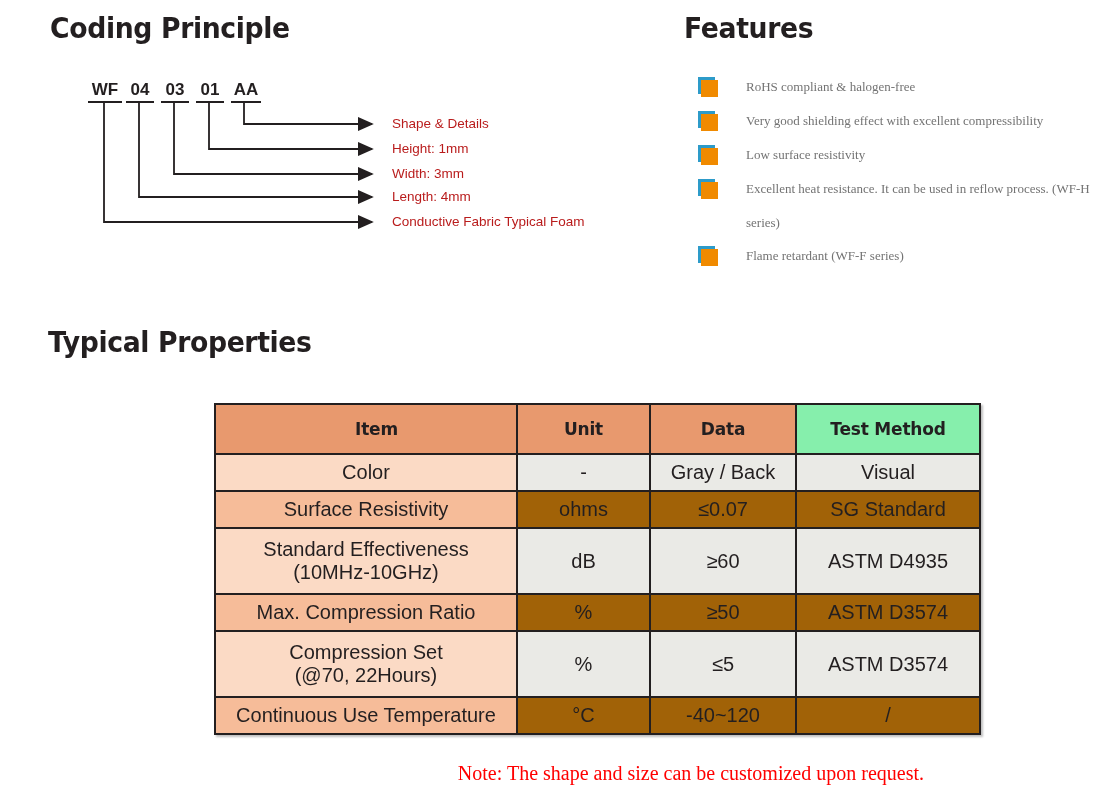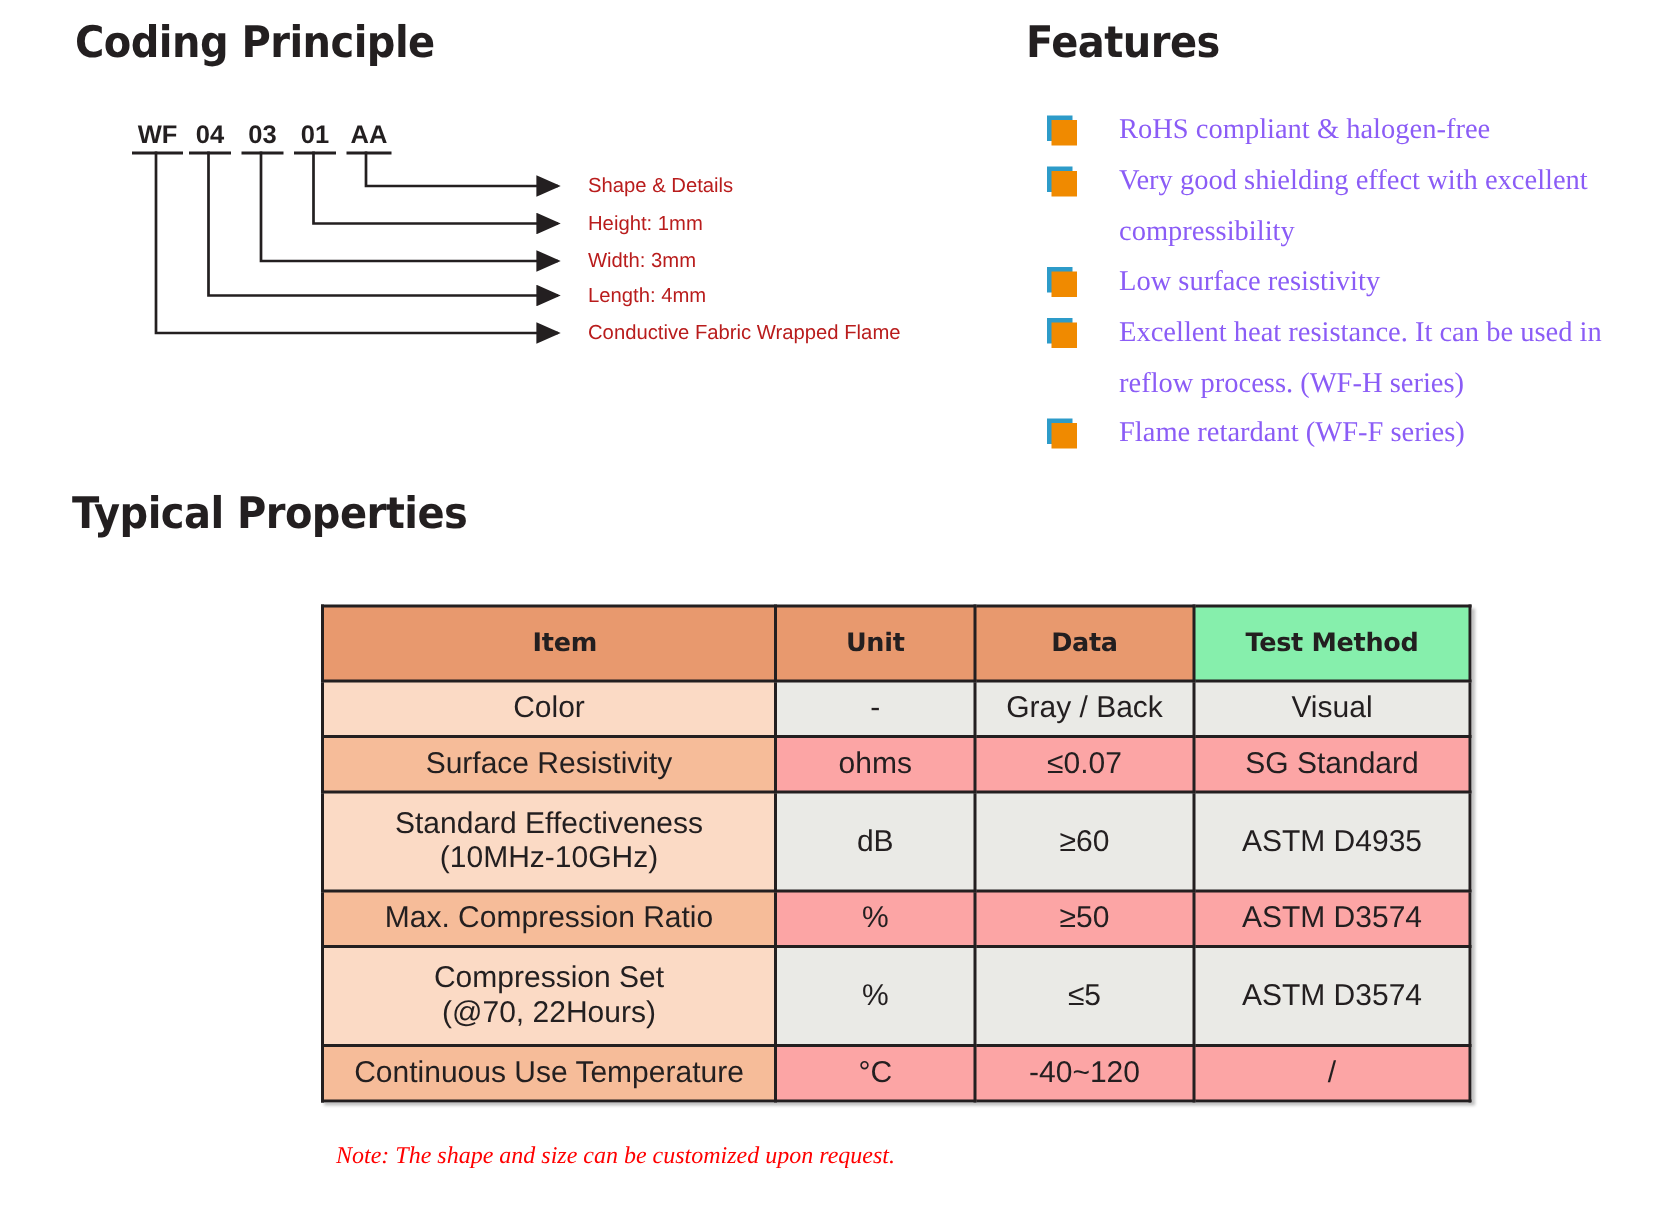--- a/index.html
+++ b/index.html
@@ -87,23 +87,23 @@
   .bullet-front {
     position: absolute;
     left: 3px;
     top: 10px;
     width: 17px;
     height: 17px;
     background: #f08a00;
   }
   .feature-text {
     font-family: "Liberation Serif", serif;
-    font-size: 19px;
+    font-size: 13px;
     line-height: 33.5px;
-    color: #8b5cf6;
+    color: #737373;
   }
 
   
   #properties-table {
     position: absolute;
     left: 214px;
     top: 403px;
     width: 704px;
     border-collapse: collapse;
     table-layout: fixed;
@@ -127,42 +127,41 @@
     letter-spacing: -0.2px;
   }
   .c-item { width: 271px; }
   .c-unit { width: 123px; }
   .c-data { width: 136px; }
   .c-test { width: 174px; }
 
   .bg-peach-light { background: #fbdac5; }
   .bg-peach-mid   { background: #f6bc99; }
   .bg-gray-light  { background: #eaeae6; }
-  .bg-gray-mid    { background: #fca5a5; }
+  .bg-gray-mid    { background: #a16207; }
 
   .row-1 { height: 37px; }
   .row-2 { height: 37px; }
   .row-3 { height: 66px; }
   .row-4 { height: 37px; }
   .row-5 { height: 66px; }
   .row-6 { height: 37px; padding-left: 22px; }
 
   .cell-line2 { display: block; }
 
   
   #table-note {
     position: absolute;
     left: 224px;
     top: 762px;
     width: 700px;
-    text-align: left;
+    text-align: right;
     font-family: "Liberation Serif", serif;
-    font-size: 16px;
+    font-size: 20px;
     color: #ff0000;
-    font-style: italic;
   }
 </style>
 </head>
 <body>
 
 <div class="section-heading" id="heading-coding">Coding Principle</div>
 
 <div id="coding-diagram">
   <svg id="diagram-svg" width="680" height="250" style="position:absolute;left:0;top:0;">
       <defs>
@@ -191,21 +190,21 @@
       <div class="code-token" style="left: 126px; top: 80px; width: 28px;">04</div>
       <div class="code-token" style="left: 161px; top: 80px; width: 28px;">03</div>
       <div class="code-token" style="left: 196px; top: 80px; width: 28px;">01</div>
       <div class="code-token" style="left: 231px; top: 80px; width: 30px;">AA</div>
     </div>
   <div id="callout-labels">
       <div class="arrow-label" style="left: 392px; top: 116px;">Shape &amp; Details</div>
       <div class="arrow-label" style="left: 392px; top: 141px;">Height: 1mm</div>
       <div class="arrow-label" style="left: 392px; top: 166px;">Width: 3mm</div>
       <div class="arrow-label" style="left: 392px; top: 189px;">Length: 4mm</div>
-      <div class="arrow-label" style="left: 392px; top: 214px;">Conductive Fabric Wrapped Flame</div>
+      <div class="arrow-label" style="left: 392px; top: 214px;">Conductive Fabric Typical Foam</div>
     </div>
 </div>
 
 <div class="section-heading" id="heading-features">Features</div>
 
 <div id="features-list">
     <div class="feature-row">
       <div class="bullet-wrap">
         <div class="bullet-back" style="background: rgb(45, 155, 201);"></div>
         <div class="bullet-front" style="background: rgb(240, 138, 0);"></div>

